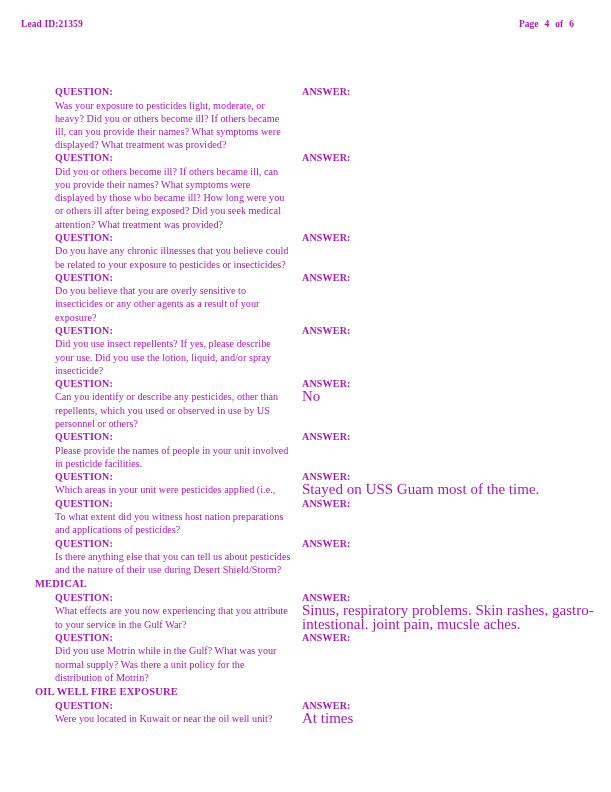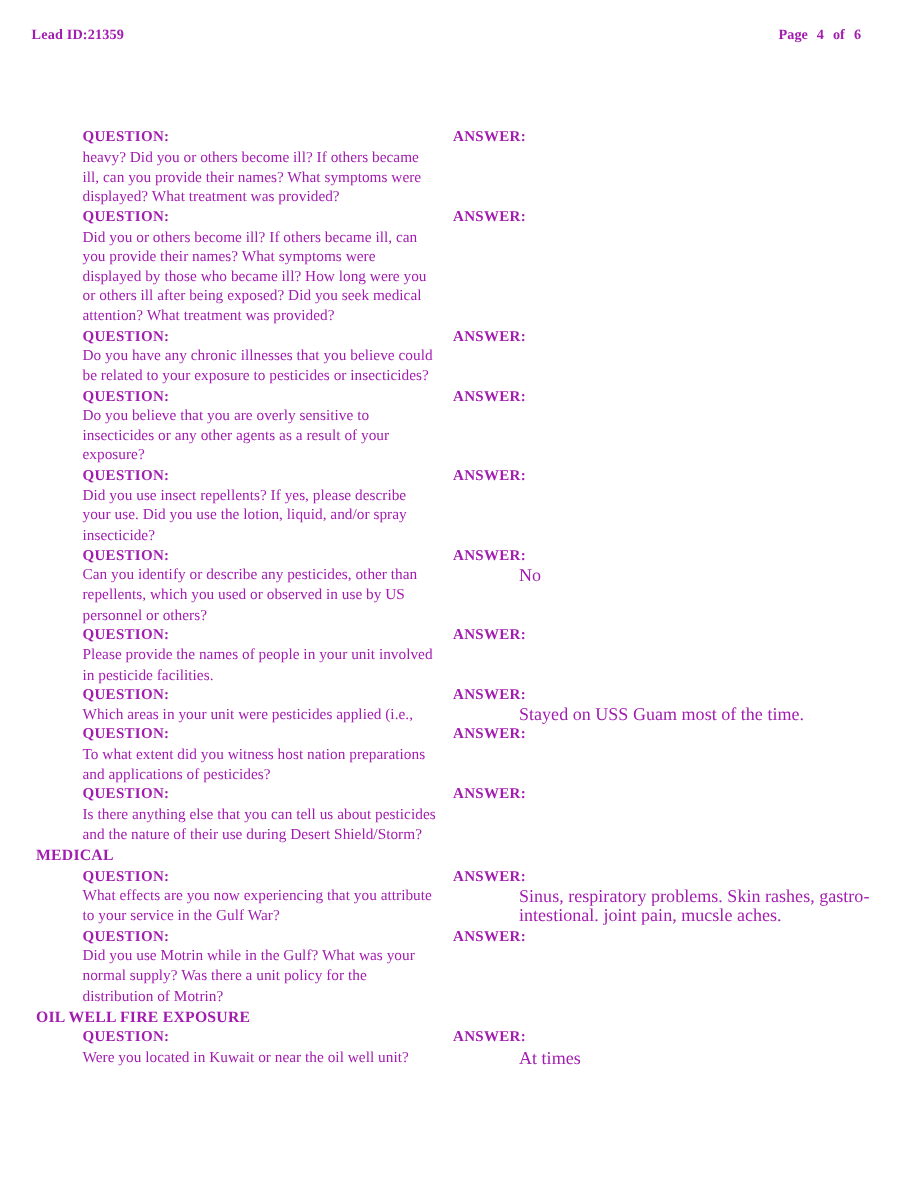--- a/index.html
+++ b/index.html
@@ -56,21 +56,21 @@
     position: relative;
     width: 611px;
     box-sizing: border-box;
     padding-left: 55px;
   }
 
   .section-heading {
     font-size: 10.5px;
     font-weight: bold;
     letter-spacing: 0.15px;
-    padding-left: 24px;
+    padding-left: 35px;
     line-height: 13.5px;
     margin-top: 1px;
     white-space: nowrap;
   }
 
   .q-col {
     width: 250px;
   }
   .label {
     font-size: 10px;
@@ -86,44 +86,44 @@
   }
   .q-text div { white-space: nowrap; }
 
   .a-col {
     position: absolute;
     left: 302px;
     top: 0;
     width: 300px;
   }
   .a-text {
-    font-size: 12px;
+    font-size: 15px;
     line-height: 13.2px;
     letter-spacing: 0.02px;
-    margin-left: 44px;
   }
   .a-text div { white-space: nowrap; }
 </style>
 </head>
 <body>
 
 <div class="page">
 
   <div class="page-header">
     <div class="lead-id">Lead ID:21359</div>
     <div class="page-number">
       <span>Page</span><span>4</span><span>of</span><span>6</span>
     </div>
   </div>
 
   <div class="content" id="content">
       <div class="qa-block">
         <div class="q-col">
           <div class="label">QUESTION:</div>
           <div class="q-text">
+            <div>Was your exposure to pesticides light, moderate, or</div>
             <div>heavy?  Did you or others become ill?  If others became</div>
             <div>ill, can you provide their names?  What symptoms were</div>
             <div>displayed?  What treatment was provided?</div>
           </div>
         </div>
         <div class="a-col">
           <div class="label">ANSWER:</div>
           <div class="a-text"></div>
         </div>
       </div>

